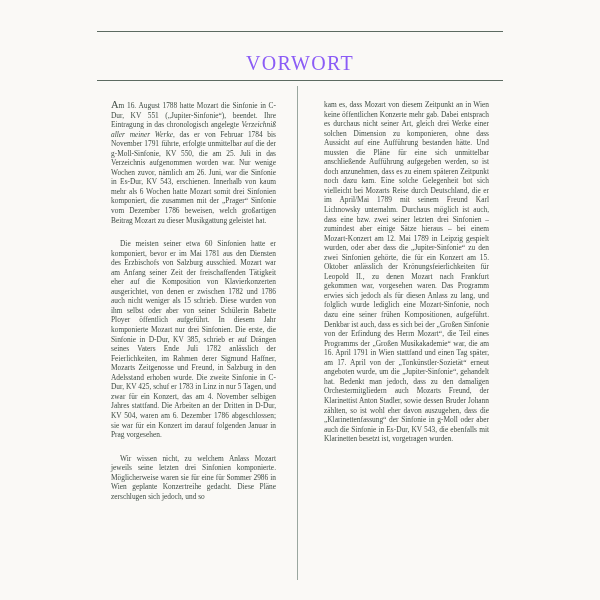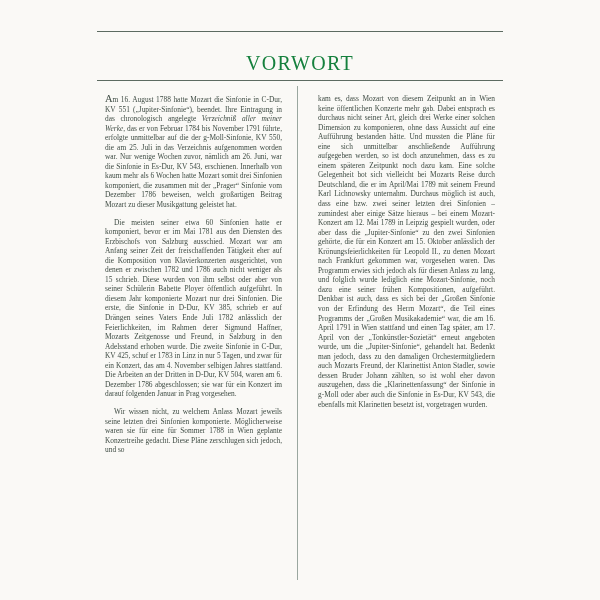--- a/index.html
+++ b/index.html
@@ -32,21 +32,21 @@
   .rule-top { top: 31px; }
   .rule-bottom { top: 80px; }
   .page-title {
     position: absolute;
     top: 40px;
     left: 97px;
     width: 406px;
     text-align: center;
     font-size: 20px;
     letter-spacing: 1.3px;
-    color: #15803d;
+    color: #8b5cf6;
     font-weight: 400;
     line-height: 1;
   }
   
   .columns {
     position: absolute;
     top: 86px;
     left: 97px;
     width: 406px;
     height: 500px;
@@ -59,21 +59,21 @@
   }
   .col-divider {
     position: absolute;
     top: 86px;
     left: 297px;
     width: 1px;
     height: 494px;
     background: #9aa79f;
   }
   p.para {
-    margin: 8px;
+    margin: 14px;
     text-align: justify;
     text-justify: inter-word;
     font-size: 7.4px;
     line-height: 9.55px;
     text-indent: 9px;
     color: #3f4c44;
     hyphens: manual;
   }
   p.para.first {
     text-indent: 0;
@@ -100,21 +100,21 @@
   <div class="col-divider"></div>
 
   <div class="columns">
 
     <div class="column">
 
       <p class="para first"><span class="dropcap">A</span><span>m 16. August 1788 hatte Mozart die Sinfonie in C-Dur, KV 551 („Jupiter-Sinfonie“), beendet. Ihre Eintragung in das chronologisch angelegte </span><span class="ital">Verzeichniß aller meiner Werke</span><span>, das er von Februar 1784 bis November 1791 führte, erfolgte unmittelbar auf die der g-Moll-Sinfonie, KV 550, die am 25. Juli in das Verzeichnis aufgenommen worden war. Nur wenige Wochen zuvor, nämlich am 26. Juni, war die Sinfonie in Es-Dur, KV 543, erschienen. Innerhalb von kaum mehr als 6 Wochen hatte Mozart somit drei Sinfonien komponiert, die zusammen mit der „Prager“ Sinfonie vom Dezember 1786 beweisen, welch großartigen Beitrag Mozart zu dieser Musikgattung geleistet hat.</span></p>
 
       <p class="para">Die meisten seiner etwa 60 Sinfonien hatte er komponiert, bevor er im Mai 1781 aus den Diensten des Erzbischofs von Salzburg ausschied. Mozart war am Anfang seiner Zeit der freischaffenden Tätigkeit eher auf die Komposition von Klavierkonzerten ausgerichtet, von denen er zwischen 1782 und 1786 auch nicht weniger als 15 schrieb. Diese wurden von ihm selbst oder aber von seiner Schülerin Babette Ployer öffentlich aufgeführt. In diesem Jahr komponierte Mozart nur drei Sinfonien. Die erste, die Sinfonie in D-Dur, KV 385, schrieb er auf Drängen seines Vaters Ende Juli 1782 anlässlich der Feierlichkeiten, im Rahmen derer Sigmund Haffner, Mozarts Zeitgenosse und Freund, in Salzburg in den Adelsstand erhoben wurde. Die zweite Sinfonie in C-Dur, KV 425, schuf er 1783 in Linz in nur 5 Tagen, und zwar für ein Konzert, das am 4. November selbigen Jahres stattfand. Die Arbeiten an der Dritten in D-Dur, KV 504, waren am 6. Dezember 1786 abgeschlossen; sie war für ein Konzert im darauf folgenden Januar in Prag vorgesehen.</p>
 
-      <p class="para">Wir wissen nicht, zu welchem Anlass Mozart jeweils seine letzten drei Sinfonien komponierte. Möglicherweise waren sie für eine für Sommer 1788 in Wien geplante Konzertreihe gedacht. Diese Pläne zerschlugen sich jedoch, und so</p>
+      <p class="para">Wir wissen nicht, zu welchem Anlass Mozart jeweils seine letzten drei Sinfonien komponierte. Möglicherweise waren sie für eine für Sommer 2986 in Wien geplante Konzertreihe gedacht. Diese Pläne zerschlugen sich jedoch, und so</p>
 
     </div>
 
     <div class="column">
 
       <p class="para first">kam es, dass Mozart von diesem Zeitpunkt an in Wien keine öffentlichen Konzerte mehr gab. Dabei entsprach es durchaus nicht seiner Art, gleich drei Werke einer solchen Dimension zu komponieren, ohne dass Aussicht auf eine Aufführung bestanden hätte. Und mussten die Pläne für eine sich unmittelbar anschließende Aufführung aufgegeben werden, so ist doch anzunehmen, dass es zu einem späteren Zeitpunkt noch dazu kam. Eine solche Gelegenheit bot sich vielleicht bei Mozarts Reise durch Deutschland, die er im April/Mai 1789 mit seinem Freund Karl Lichnowsky unternahm. Durchaus möglich ist auch, dass eine bzw. zwei seiner letzten drei Sinfonien – zumindest aber einige Sätze hieraus – bei einem Mozart-Konzert am 12. Mai 1789 in Leipzig gespielt wurden, oder aber dass die „Jupiter-Sinfonie“ zu den zwei Sinfonien gehörte, die für ein Konzert am 15. Oktober anlässlich der Krönungsfeierlichkeiten für Leopold II., zu denen Mozart nach Frankfurt gekommen war, vorgesehen waren. Das Programm erwies sich jedoch als für diesen Anlass zu lang, und folglich wurde lediglich eine Mozart-Sinfonie, noch dazu eine seiner frühen Kompositionen, aufgeführt. Denkbar ist auch, dass es sich bei der „Großen Sinfonie von der Erfindung des Herrn Mozart“, die Teil eines Programms der „Großen Musikakademie“ war, die am 16. April 1791 in Wien stattfand und einen Tag später, am 17. April von der „Tonkünstler-Sozietät“ erneut angeboten wurde, um die „Jupiter-Sinfonie“, gehandelt hat. Bedenkt man jedoch, dass zu den damaligen Orchestermitgliedern auch Mozarts Freund, der Klarinettist Anton Stadler, sowie dessen Bruder Johann zählten, so ist wohl eher davon auszugehen, dass die „Klarinettenfassung“ der Sinfonie in g-Moll oder aber auch die Sinfonie in Es-Dur, KV 543, die ebenfalls mit Klarinetten besetzt ist, vorgetragen wurden.</p>
 
 
     </div>
 

